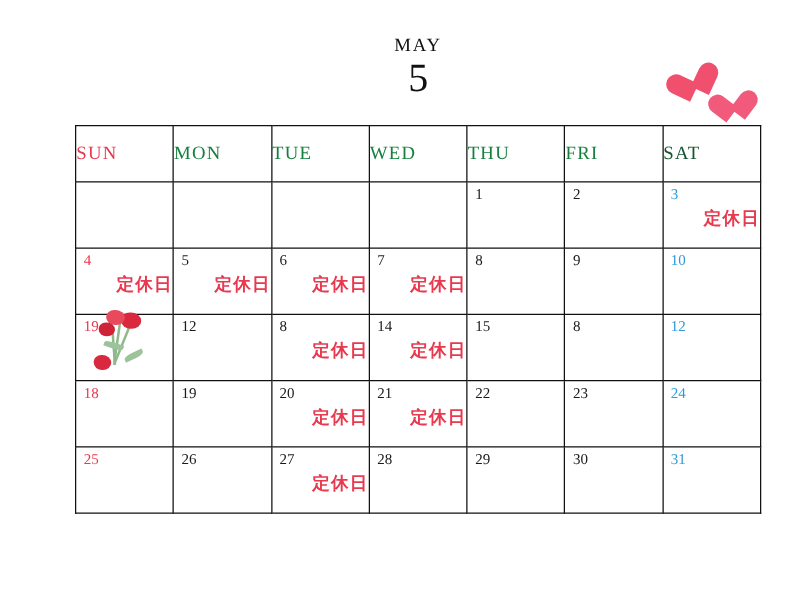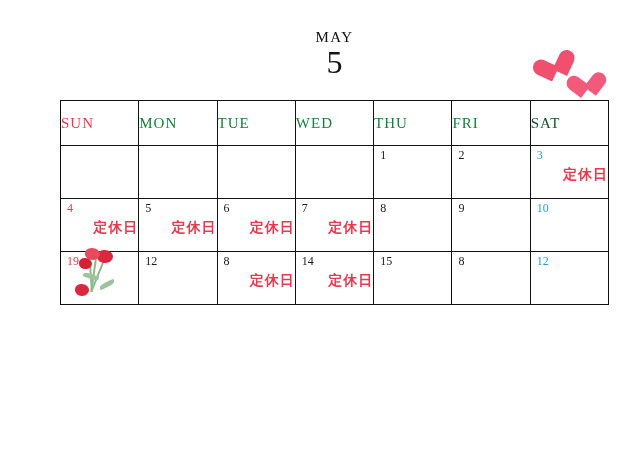--- a/index.html
+++ b/index.html
@@ -290,16 +290,65 @@
           <td>
             <span class="daynum wk">15</span>
           </td>
           <td>
             <span class="daynum wk">8</span>
           </td>
           <td>
             <span class="daynum sat">12</span>
           </td>
         </tr>
+        <tr>
+          <td>
+            <span class="daynum sun">18</span>
+          </td>
+          <td>
+            <span class="daynum wk">19</span>
+          </td>
+          <td>
+            <span class="daynum wk">20</span>
+            <span class="closed-label">定休日</span>
+          </td>
+          <td>
+            <span class="daynum wk">21</span>
+            <span class="closed-label">定休日</span>
+          </td>
+          <td>
+            <span class="daynum wk">22</span>
+          </td>
+          <td>
+            <span class="daynum wk">23</span>
+          </td>
+          <td>
+            <span class="daynum sat">24</span>
+          </td>
+        </tr>
+        <tr>
+          <td>
+            <span class="daynum sun">25</span>
+          </td>
+          <td>
+            <span class="daynum wk">26</span>
+          </td>
+          <td>
+            <span class="daynum wk">27</span>
+            <span class="closed-label">定休日</span>
+          </td>
+          <td>
+            <span class="daynum wk">28</span>
+          </td>
+          <td>
+            <span class="daynum wk">29</span>
+          </td>
+          <td>
+            <span class="daynum wk">30</span>
+          </td>
+          <td>
+            <span class="daynum sat">31</span>
+          </td>
+        </tr>
       </tbody>
   </table>
 
 </div>
 
 </body></html>

